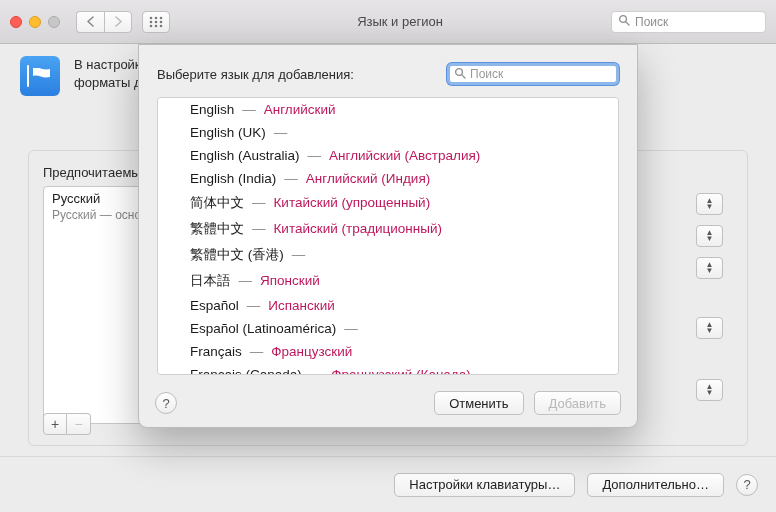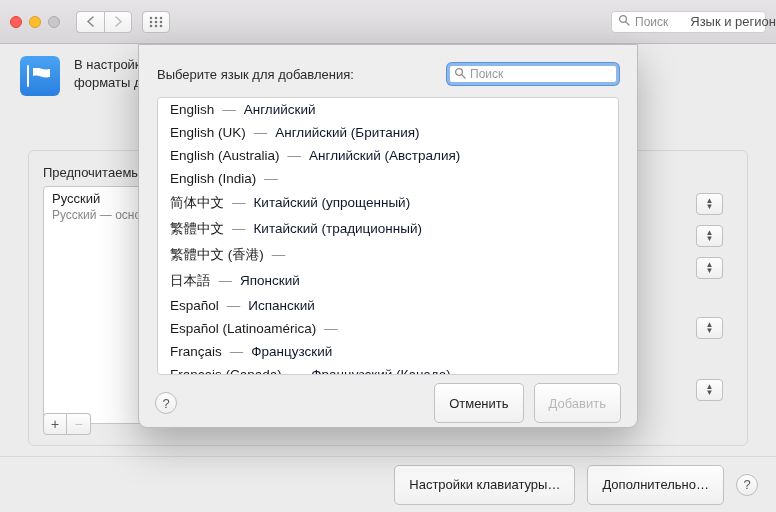--- a/index.html
+++ b/index.html
@@ -10,21 +10,21 @@
   .traffic { display:flex; gap:7px; margin-right:6px;}
   .dot { width:12px; height:12px; border-radius:50%; }
   .dot.r{background:#fe5f57;border:0.5px solid #e24238;}
   .dot.y{background:#febc2e;border:0.5px solid #dea023;}
   .dot.g{background:#c7c7c7;border:0.5px solid #adadad;}
   .segbtn { display:flex; }
   .tbtn { height:22px; min-width:28px; background:linear-gradient(#fdfdfd,#f1f1f1); border:1px solid #c0c0c0; display:flex; align-items:center; justify-content:center; border-radius:4px; font-size:13px; color:#6a6a6a;}
   .segbtn .tbtn:first-child{border-radius:4px 0 0 4px; border-right:none;}
   .segbtn .tbtn:last-child{border-radius:0 4px 4px 0;}
   .apps { width:28px; }
-  .wintitle { position:absolute; left:0; right:0; text-align:right; font-size:13px; color:#4a4a4a; pointer-events:none;padding-left:24px;}
+  .wintitle { position:absolute; left:0; right:0; text-align:center; font-size:13px; color:#4a4a4a; pointer-events:none;padding-left:24px;}
   .searchwrap { margin-left:auto; }
   .searchfld { width:155px; height:22px; border:1px solid #cfcfcf; border-radius:4px; background:#fff; display:flex; align-items:center; padding:0 6px; gap:5px;}
   .searchfld .sicon{color:#8e8e8e; font-size:12px;}
   .searchfld input{border:none;outline:none;font-size:12px;flex:1;min-width:0;background:transparent;color:#333;}
   .searchfld input::placeholder{color:#8e8e8e;}
 
   
   .wincontent { position:absolute; top:44px; left:0; right:0; bottom:0; background:#ececec; }
   .descrow { display:flex; padding:12px 20px 4px 20px; gap:14px; font-size:13px; color:#2a2a2a;}
   .flagicon { width:40px; height:40px; border-radius:6px; background:linear-gradient(#4aa3f2,#2a7fe0); display:flex; align-items:center; justify-content:center; color:#fff; flex:none; position:relative;}
@@ -40,40 +40,40 @@
   .pmgroup { position:absolute; left:14px; bottom:10px; display:flex;}
   .pmgroup .pm { width:24px; height:22px; border:1px solid #c0c0c0; background:linear-gradient(#fdfdfd,#efefef); display:flex;align-items:center;justify-content:center; font-size:14px; color:#555;}
   .pmgroup .pm:first-child{border-radius:4px 0 0 4px;}
   .pmgroup .pm:last-child{border-radius:0 4px 4px 0; border-left:none; color:#c3c3c3;}
 
   .rightsel { position:absolute; right:24px; width:27px; height:22px; border:1px solid #c0c0c0; border-radius:4px; background:linear-gradient(#fdfdfd,#efefef); display:flex; flex-direction:column; align-items:center; justify-content:center; font-size:8px; color:#555; line-height:6px;}
   .rightsel::before{content:"▲";}
   .rightsel::after{content:"▼";}
 
   .footerbar { position:absolute; left:0; right:0; bottom:0; height:56px; background:#ececec; border-top:1px solid #d8d8d8; display:flex; align-items:center; justify-content:flex-end; padding:0 18px; gap:12px;}
-  .macbtn { height:40px; padding:0 14px; border:1px solid #c1c1c1; border-radius:5px; background:linear-gradient(#fefefe,#f0f0f0); font-size:13px; color:#222; display:flex;align-items:center;}
+  .macbtn { height:24px; padding:0 14px; border:1px solid #c1c1c1; border-radius:5px; background:linear-gradient(#fefefe,#f0f0f0); font-size:13px; color:#222; display:flex;align-items:center;}
   .helpbtn { width:22px; height:22px; border-radius:50%; border:1px solid #bdbdbd; background:linear-gradient(#fdfdfd,#efefef); display:flex;align-items:center;justify-content:center; font-size:13px; color:#555;}
 
   
   .sheet { position:absolute; left:138px; top:44px; width:500px; height:384px; background:#efeeef; border:1px solid #bcbcbc; border-radius:0 0 9px 9px; box-shadow:0 18px 40px rgba(0,0,0,0.28); overflow:hidden;}
   .sheethdr { display:flex; align-items:center; padding:18px 18px 12px 18px; gap:6px;}
   .sheethdr .lbl { font-size:13px; color:#2a2a2a; }
   .sheethdr .ssearch { margin-left:auto; width:172px; height:22px; border:3px solid #8fb8ea; border-radius:5px; display:flex; align-items:center; padding:0 4px; gap:4px; background:#fff; box-shadow:0 0 0 1px #5b92df;}
   .sheethdr .ssearch input{border:none;outline:none;font-size:12px;flex:1;min-width:0;}
   .sheethdr .ssearch input::placeholder{color:#999;}
   .sheethdr .sicon2{color:#8e8e8e;font-size:12px;}
 
   .langscroll { position:absolute; left:18px; right:18px; top:52px; bottom:52px; background:#fff; border:1px solid #cfcfcf; border-radius:4px; overflow-y:auto;}
   .langscroll::-webkit-scrollbar{width:15px;}
   .langscroll::-webkit-scrollbar-track{background:#fafafa;border-left:1px solid #e5e5e5;}
   .langscroll::-webkit-scrollbar-thumb{background:#c5c5c5;border-radius:8px;border:3px solid #fafafa;}
-  .langrow { padding:4px 12px; font-size:13.5px; display:flex; align-items:baseline; white-space:nowrap;}
+  .langrow { padding:4px 12px; font-size:13.5px; display:flex; align-items:baseline; white-space:nowrap;margin-left:20px;}
   .langrow .native{color:#1a1a1a;}
   .langrow .dash{color:#888; margin:0 8px;}
-  .langrow .trans{color:#0f172a;}
+  .langrow .trans{color:#be185d;}
 
   .sheetftr { position:absolute; left:0; right:0; bottom:0; height:48px; display:flex; align-items:center; padding:0 16px; gap:10px;}
   .sheetftr .spacer{flex:1;}
   .sheetftr .macbtn.disabled{color:#b8b8b8;}
 
 </style>
 </head>
 <body>
 
 <div class="titlebar">
@@ -177,30 +177,30 @@
 
   <div class="langscroll" id="lang-list">
       <div class="langrow">
         <span class="native">English</span>
         <span class="dash">—</span>
         <span class="trans">Английский</span>
       </div>
       <div class="langrow">
         <span class="native">English (UK)</span>
         <span class="dash">—</span>
-        <span class="trans">Английский (Британия)</span>
       </div>
       <div class="langrow">
         <span class="native">English (Australia)</span>
         <span class="dash">—</span>
         <span class="trans">Английский (Австралия)</span>
       </div>
       <div class="langrow">
         <span class="native">English (India)</span>
         <span class="dash">—</span>
+        <span class="trans">Английский (Индия)</span>
       </div>
       <div class="langrow">
         <span class="native">简体中文</span>
         <span class="dash">—</span>
         <span class="trans">Китайский (упрощенный)</span>
       </div>
       <div class="langrow">
         <span class="native">繁體中文</span>
         <span class="dash">—</span>
         <span class="trans">Китайский (традиционный)</span>

